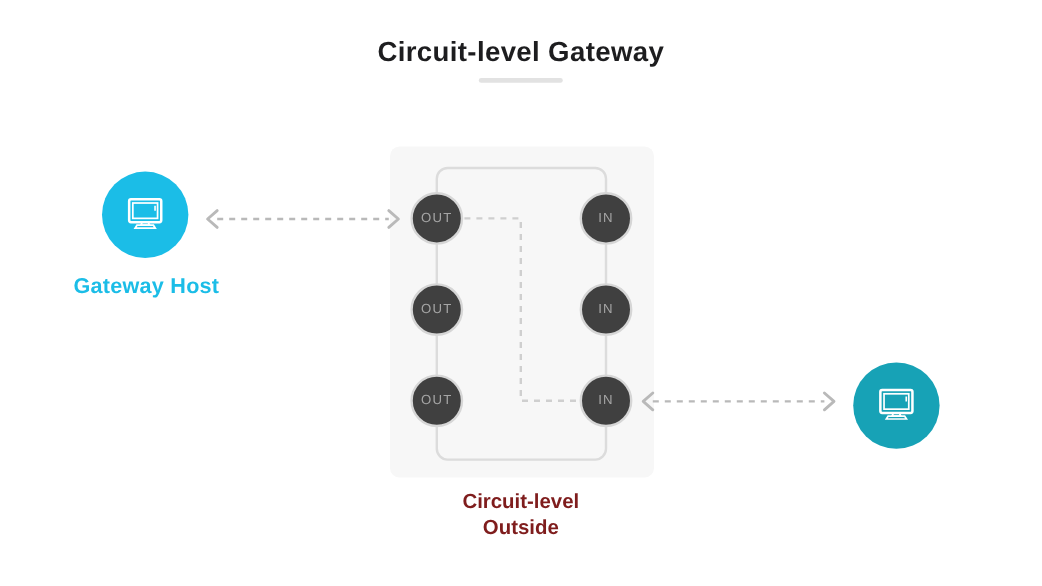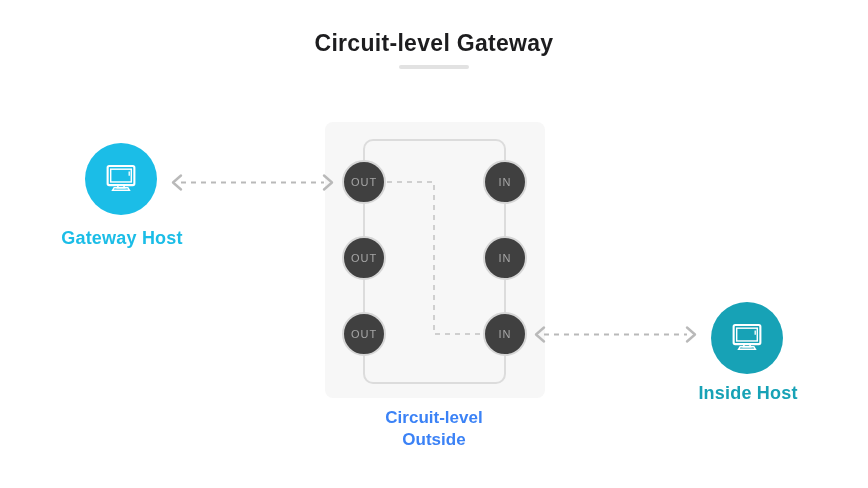--- a/index.html
+++ b/index.html
@@ -109,21 +109,21 @@
   
   .caption {
     position: absolute;
     left: 334px;
     top: 407px;
     width: 200px;
     text-align: center;
     font-size: 17px;
     line-height: 22px;
     font-weight: 700;
-    color: #3b82f6;
+    color: #7f1d1d;
     z-index: 4;
   }
   .dash-line  { stroke: #b9b9b9; stroke-width: 2; stroke-dasharray: 5 5; fill: none; }
   .dash-path  { stroke: #cfcfcf; stroke-width: 2; stroke-dasharray: 5 5; fill: none; }
   .chevron    { stroke: #b9b9b9; stroke-width: 2.4; fill: none; stroke-linecap: round; stroke-linejoin: round; }
   .monitor-stroke { stroke: #ffffff; fill: none; }
 </style>
 </head>
 <body>
 
@@ -189,20 +189,19 @@
     <span>
       <svg width="42" height="42" viewBox="0 0 44 44">
         <rect class="monitor-stroke" x="8" y="10.5" width="28" height="20" rx="1.6" stroke-width="2.2"></rect>
         <rect class="monitor-stroke" x="11.2" y="13.8" width="21.6" height="13.4" stroke-width="1.5"></rect>
         <line class="monitor-stroke" x1="30.6" y1="16.2" x2="30.6" y2="20.6" stroke-width="1.4"></line>
         <path class="monitor-stroke" d="M19.4,30.5 L18.2,33.2 L25.8,33.2 L24.6,30.5 Z" stroke-width="1.5"></path>
         <path class="monitor-stroke" d="M14.8,33.2 L29.2,33.2 L30.8,35.8 L13.2,35.8 Z" stroke-width="1.5"></path>
       </svg>
     </span>
   </div>
-  <div class="host-label inside-label">Inside Host</div>
 
   <div class="caption">
     <div>Circuit-level</div>
     <div>Outside</div>
   </div>
 
 </div>
 
 </body></html>

